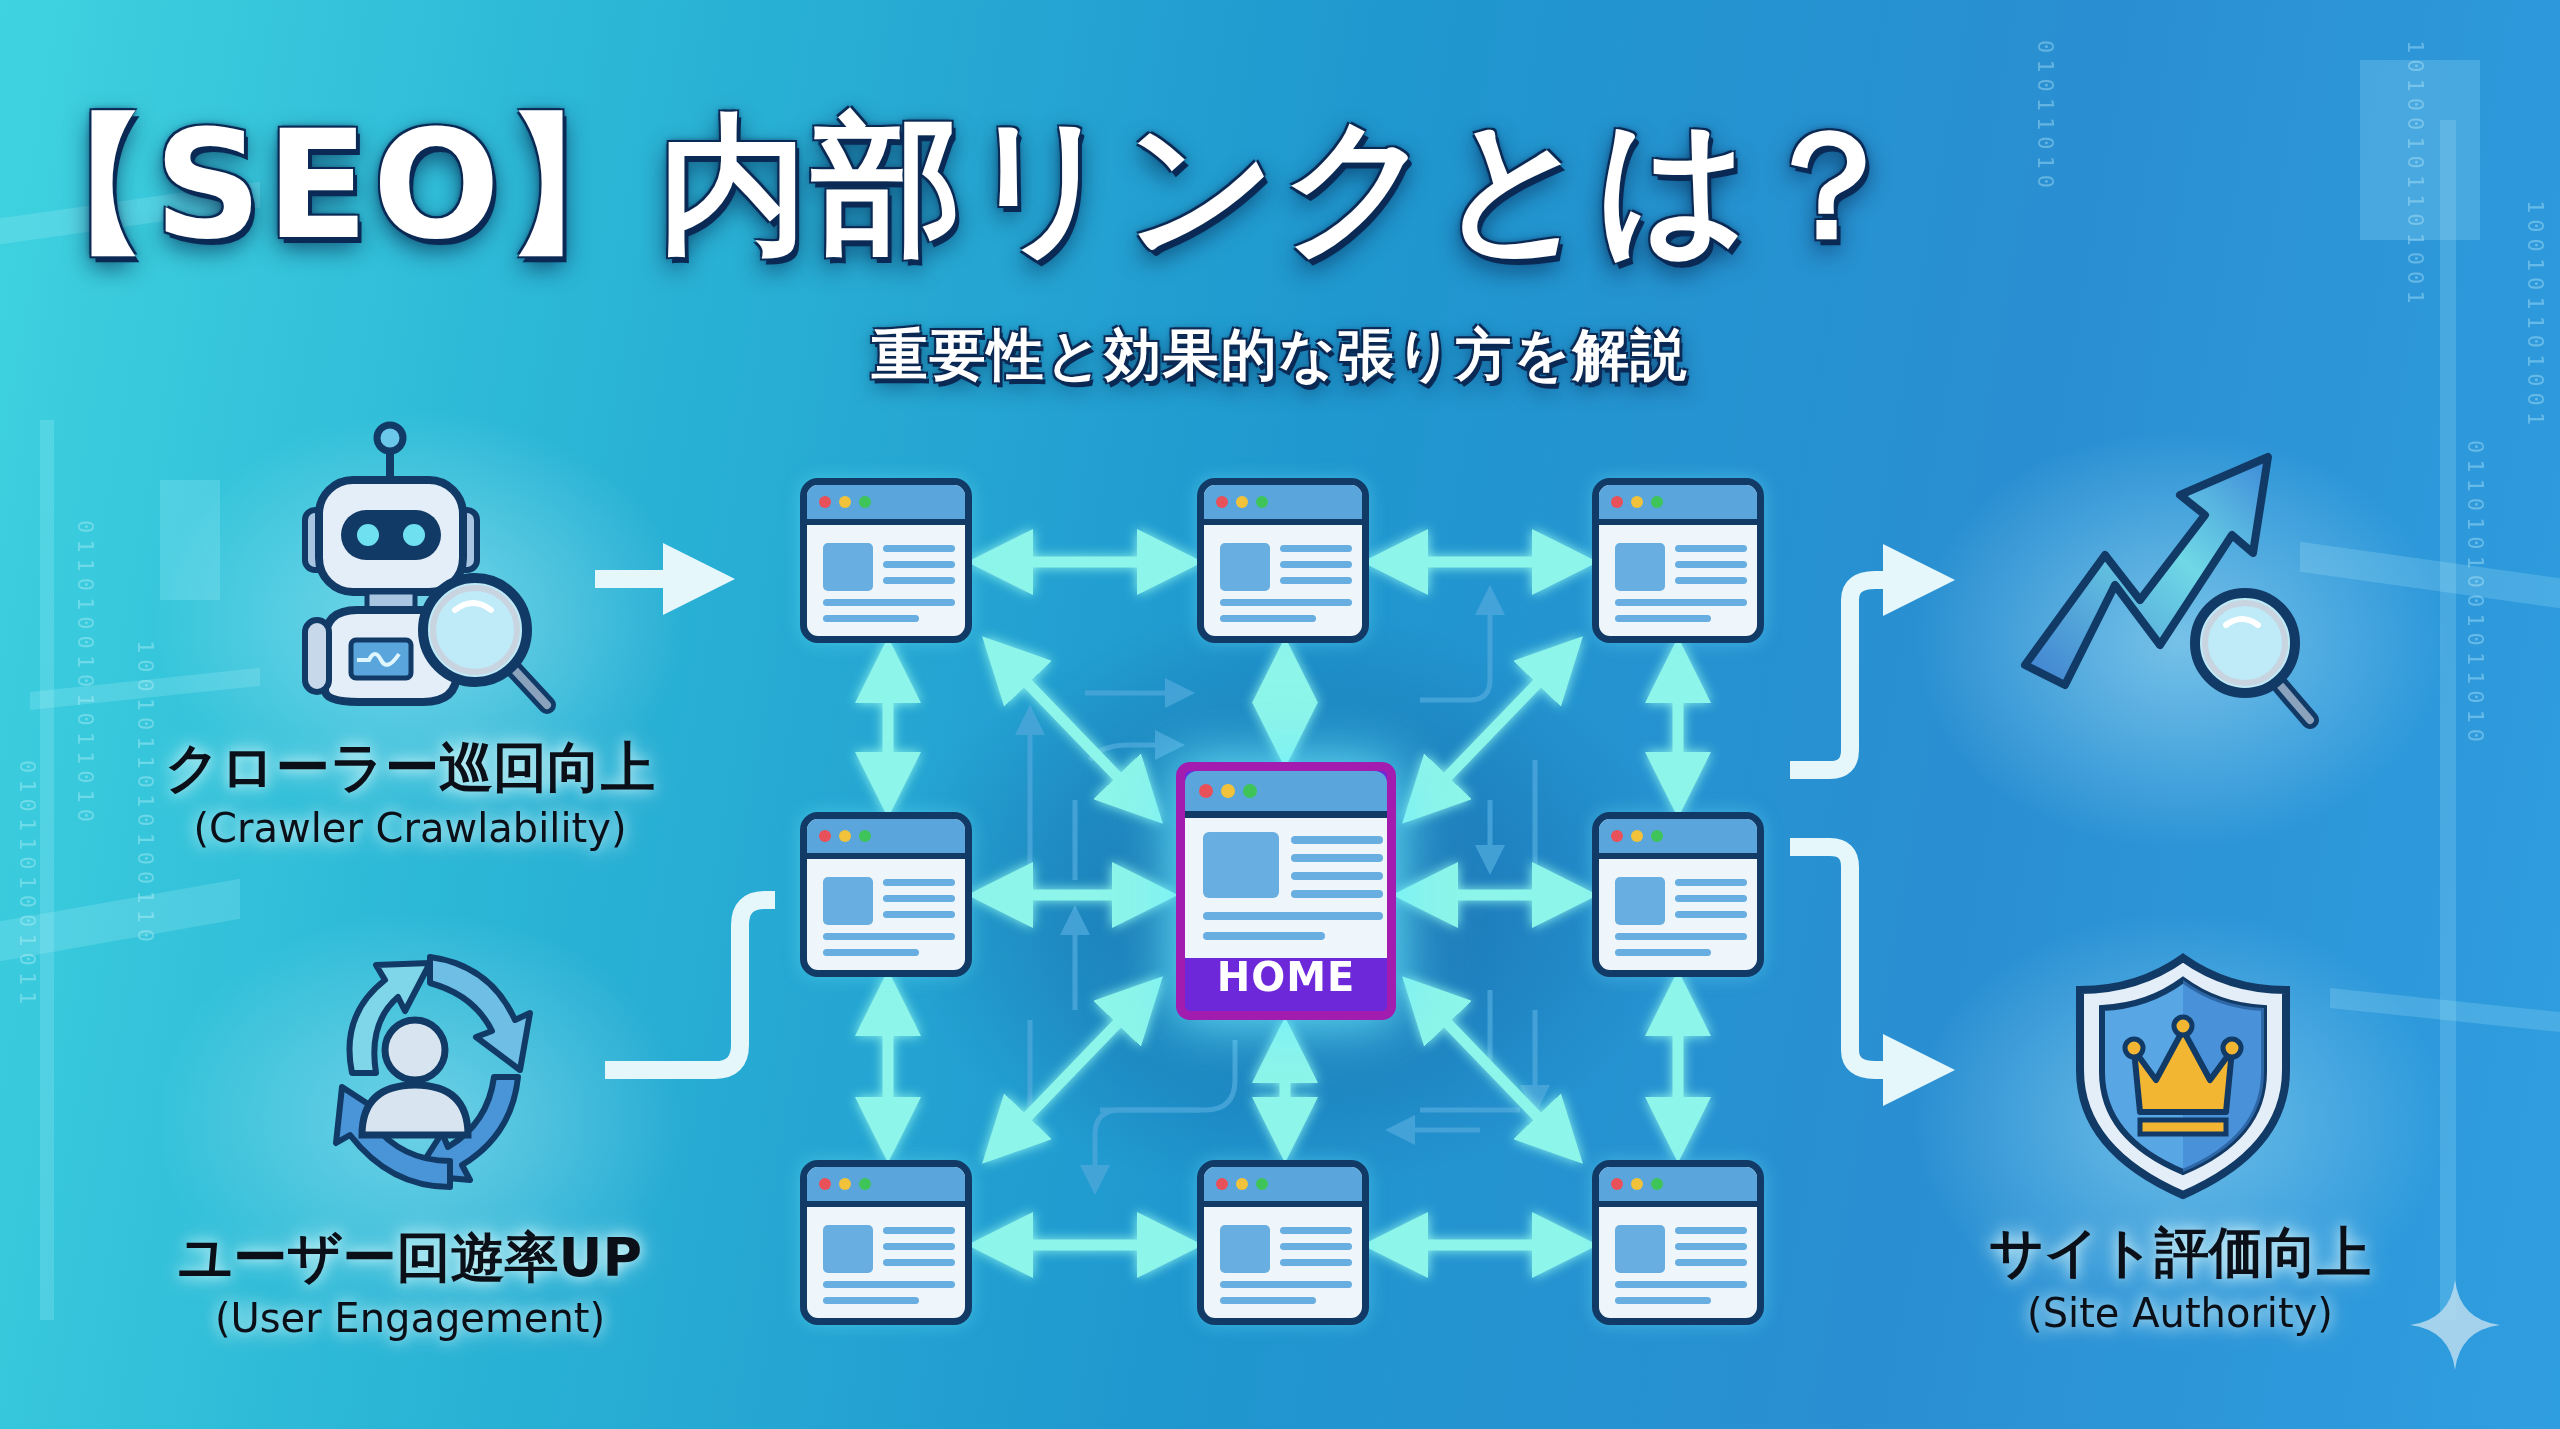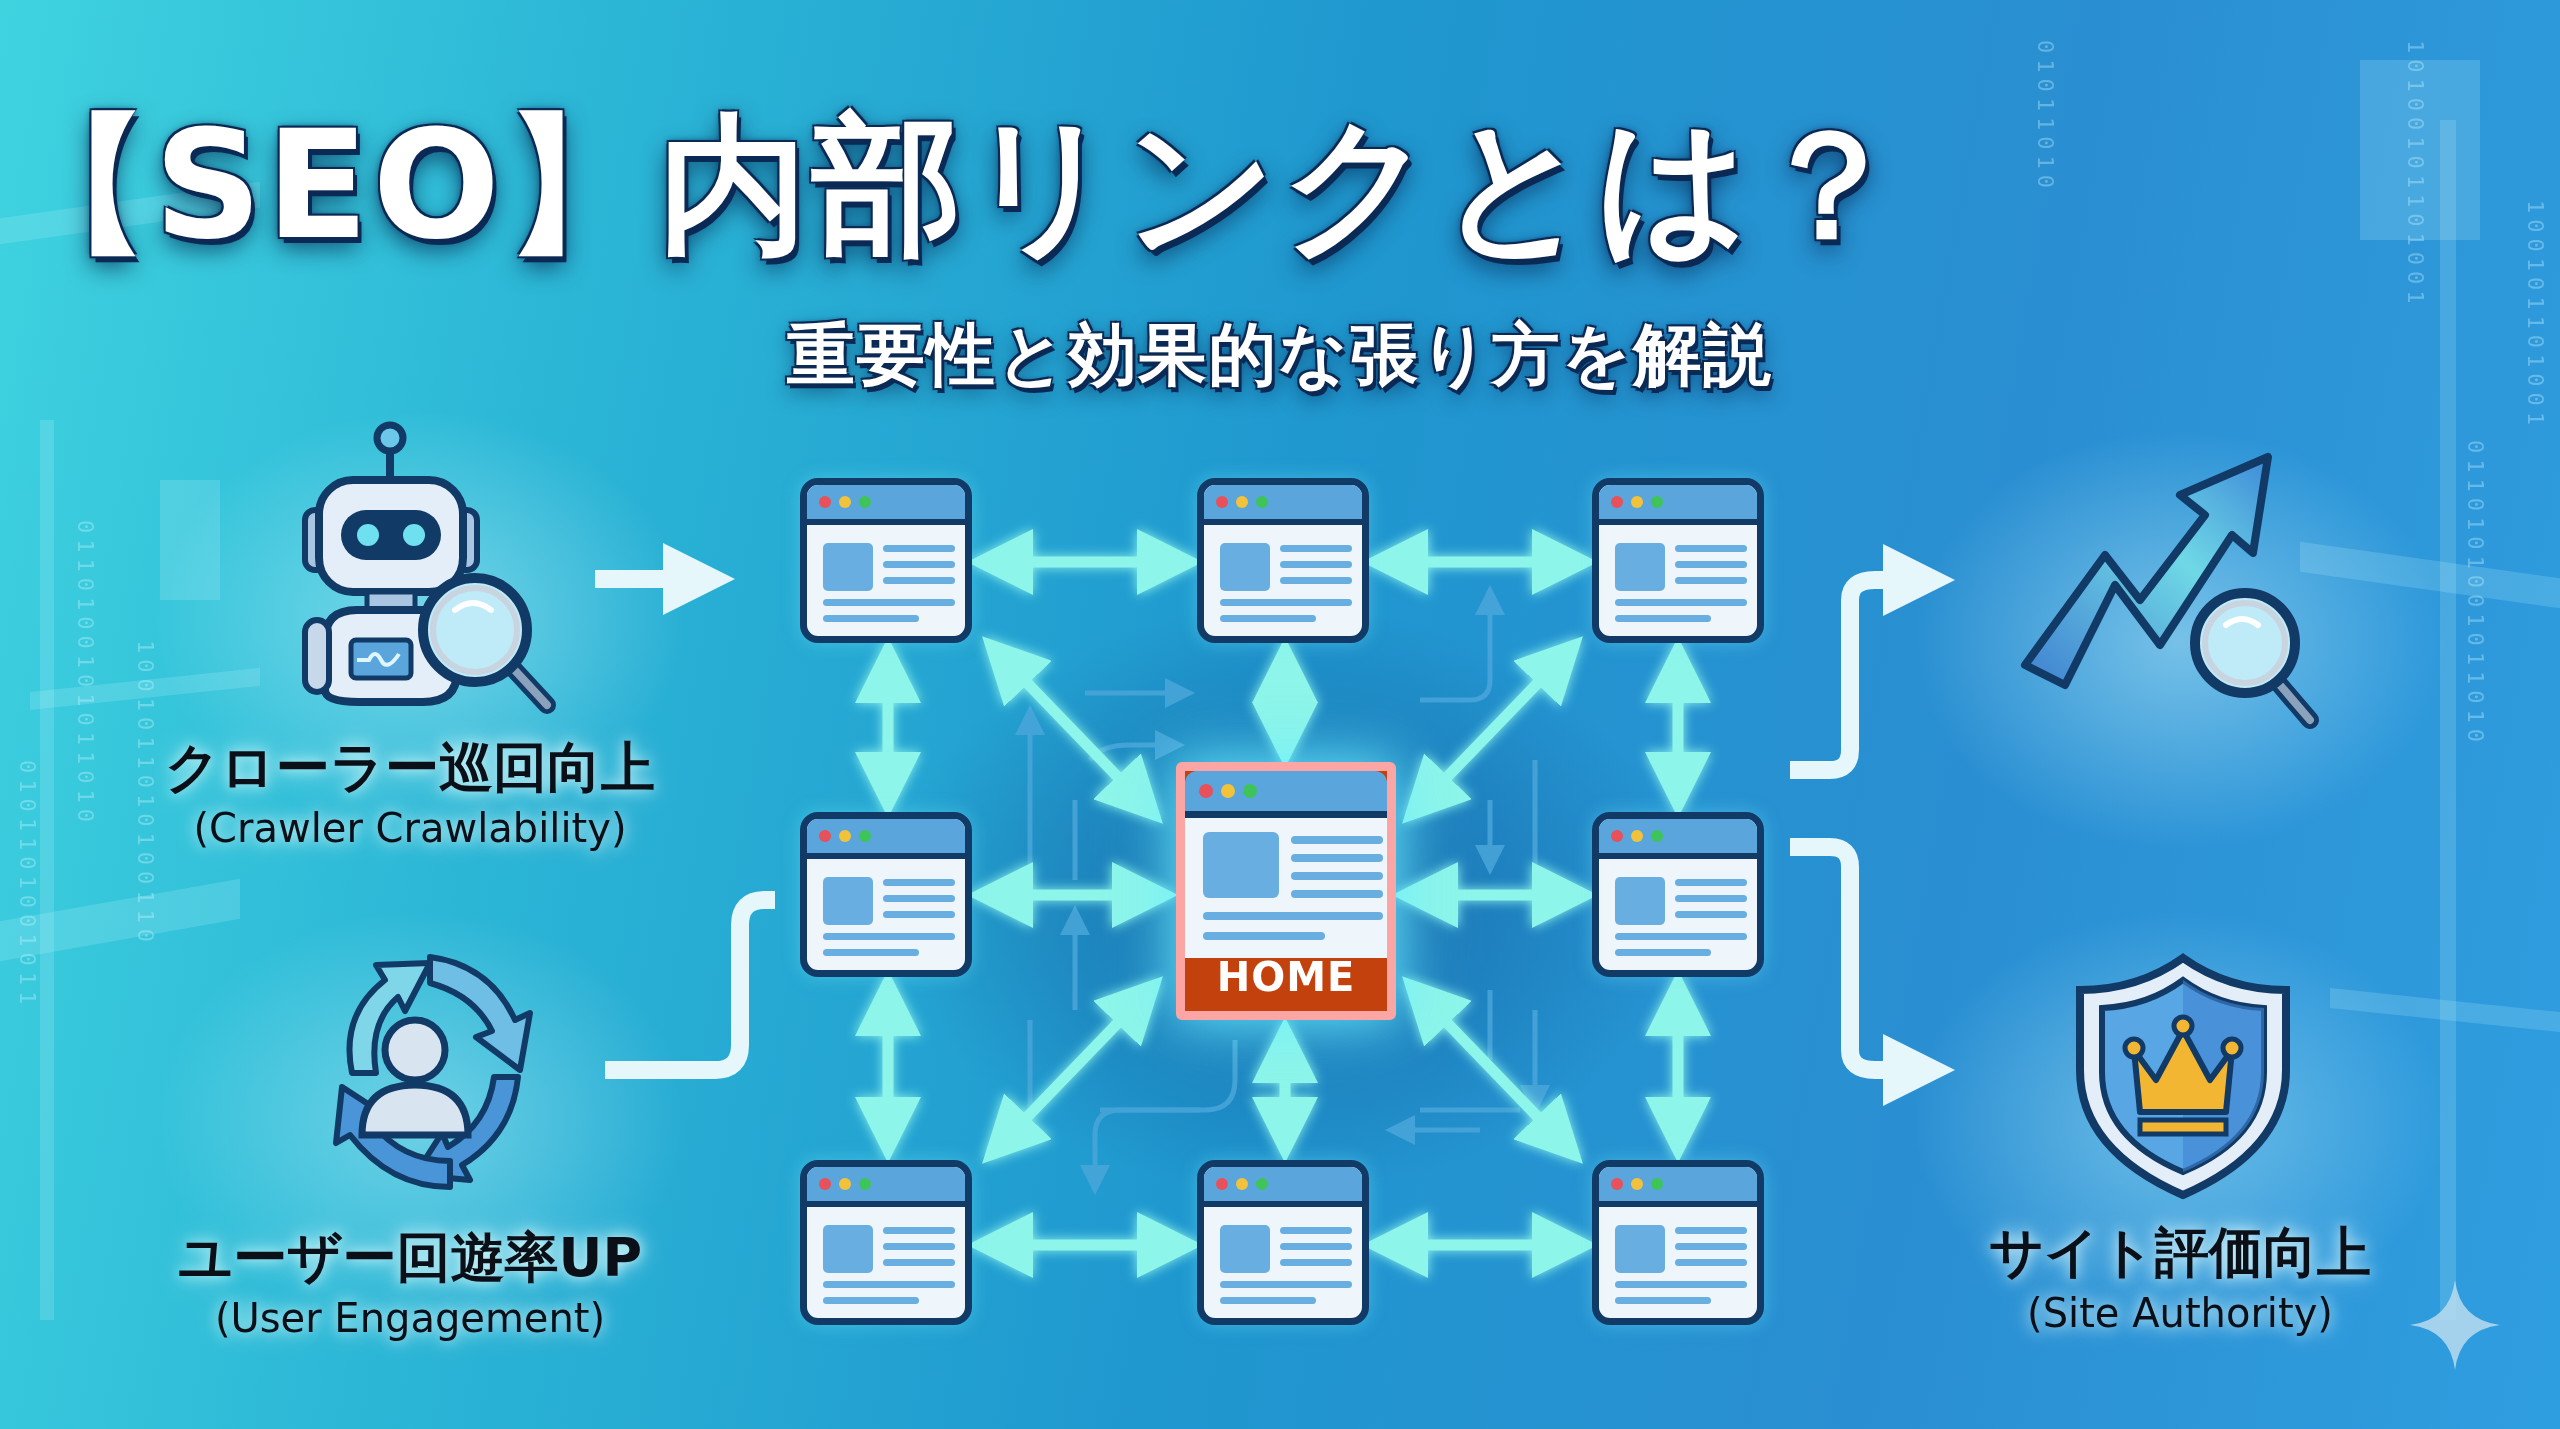--- a/index.html
+++ b/index.html
@@ -25,21 +25,21 @@
     writing-mode: vertical-rl; letter-spacing: 6px;
   }
 
   .title {
     position: absolute; left: 0; width: 2164px; top: 95px; text-align: left;
     color: #ffffff; font-weight: bold; font-size: 150px; line-height: 180px; letter-spacing: 4px;
     text-shadow: 0 0 6px #0b2a55, 4px 6px 0 #0b2a55, -2px -2px 0 #0b2a55, 2px -2px 0 #0b2a55, -2px 2px 0 #0b2a55, 0 10px 24px rgba(0,20,60,0.7);
   }
   .subtitle {
     position: absolute; left: 0; width: 2560px; top: 300px; text-align: center;
-    color: #ffffff; font-weight: bold; font-size: 68px; line-height: 110px; letter-spacing: 2px;
+    color: #ffffff; font-weight: bold; font-size: 56px; line-height: 110px; letter-spacing: 2px;
     text-shadow: 0 0 5px #0b2a55, 3px 5px 0 #0b2a55, -2px -2px 0 #0b2a55, 2px -2px 0 #0b2a55, -2px 2px 0 #0b2a55, 0 8px 20px rgba(0,20,60,0.6);
   }
 
   .feature-label {
     position: absolute; text-align: center; color: #0a0f18; font-weight: bold;
     text-shadow: 0 0 14px rgba(230,255,255,0.9), 0 0 28px rgba(230,255,255,0.6);
   }
   .feature-label .jp { display: block; font-size: 54px; line-height: 66px; }
   .feature-label .en { display: block; font-size: 40px; line-height: 54px; font-weight: normal; }
 
@@ -53,21 +53,21 @@
   .page .bar { height: 34px; background: #5aa6dc; border-bottom: 6px solid #123a66; position: relative; }
   .page .dot { position: absolute; top: 11px; width: 12px; height: 12px; border-radius: 50%; }
   .page .dot.r { left: 12px; background: #e8505a; }
   .page .dot.y { left: 32px; background: #f2c23a; }
   .page .dot.g { left: 52px; background: #3fc45a; }
   .page .img { position: absolute; left: 16px; top: 58px; width: 50px; height: 48px; border-radius: 5px; background: #68aee0; }
   .page .ln { position: absolute; height: 7px; border-radius: 4px; background: #68aee0; }
 
   .home {
     position: absolute; left: 1176px; top: 762px; width: 220px; height: 258px; box-sizing: border-box;
-    border: 9px solid #fca5a5; border-radius: 6px; background: #c2410c; overflow: hidden;
+    border: 9px solid #a21caf; border-radius: 14px; background: #6d28d9; overflow: hidden;
     box-shadow: 0 0 50px rgba(110,240,255,0.8), 0 0 90px rgba(110,240,255,0.4);
   }
   .home .bar { height: 40px; background: #5aa6dc; border-bottom: 7px solid #123a66; position: relative; border-radius: 12px 12px 0 0; }
   .home .screen { position: absolute; left: 0; right: 0; top: 47px; height: 140px; background: #eef6fc; }
   .home .dot { position: absolute; top: 13px; width: 14px; height: 14px; border-radius: 50%; }
   .home .dot.r { left: 14px; background: #e8505a; }
   .home .dot.y { left: 36px; background: #f2c23a; }
   .home .dot.g { left: 58px; background: #3fc45a; }
   .home .img { position: absolute; left: 18px; top: 14px; width: 76px; height: 66px; border-radius: 6px; background: #68aee0; }
   .home .ln { position: absolute; height: 8px; border-radius: 4px; background: #68aee0; }

